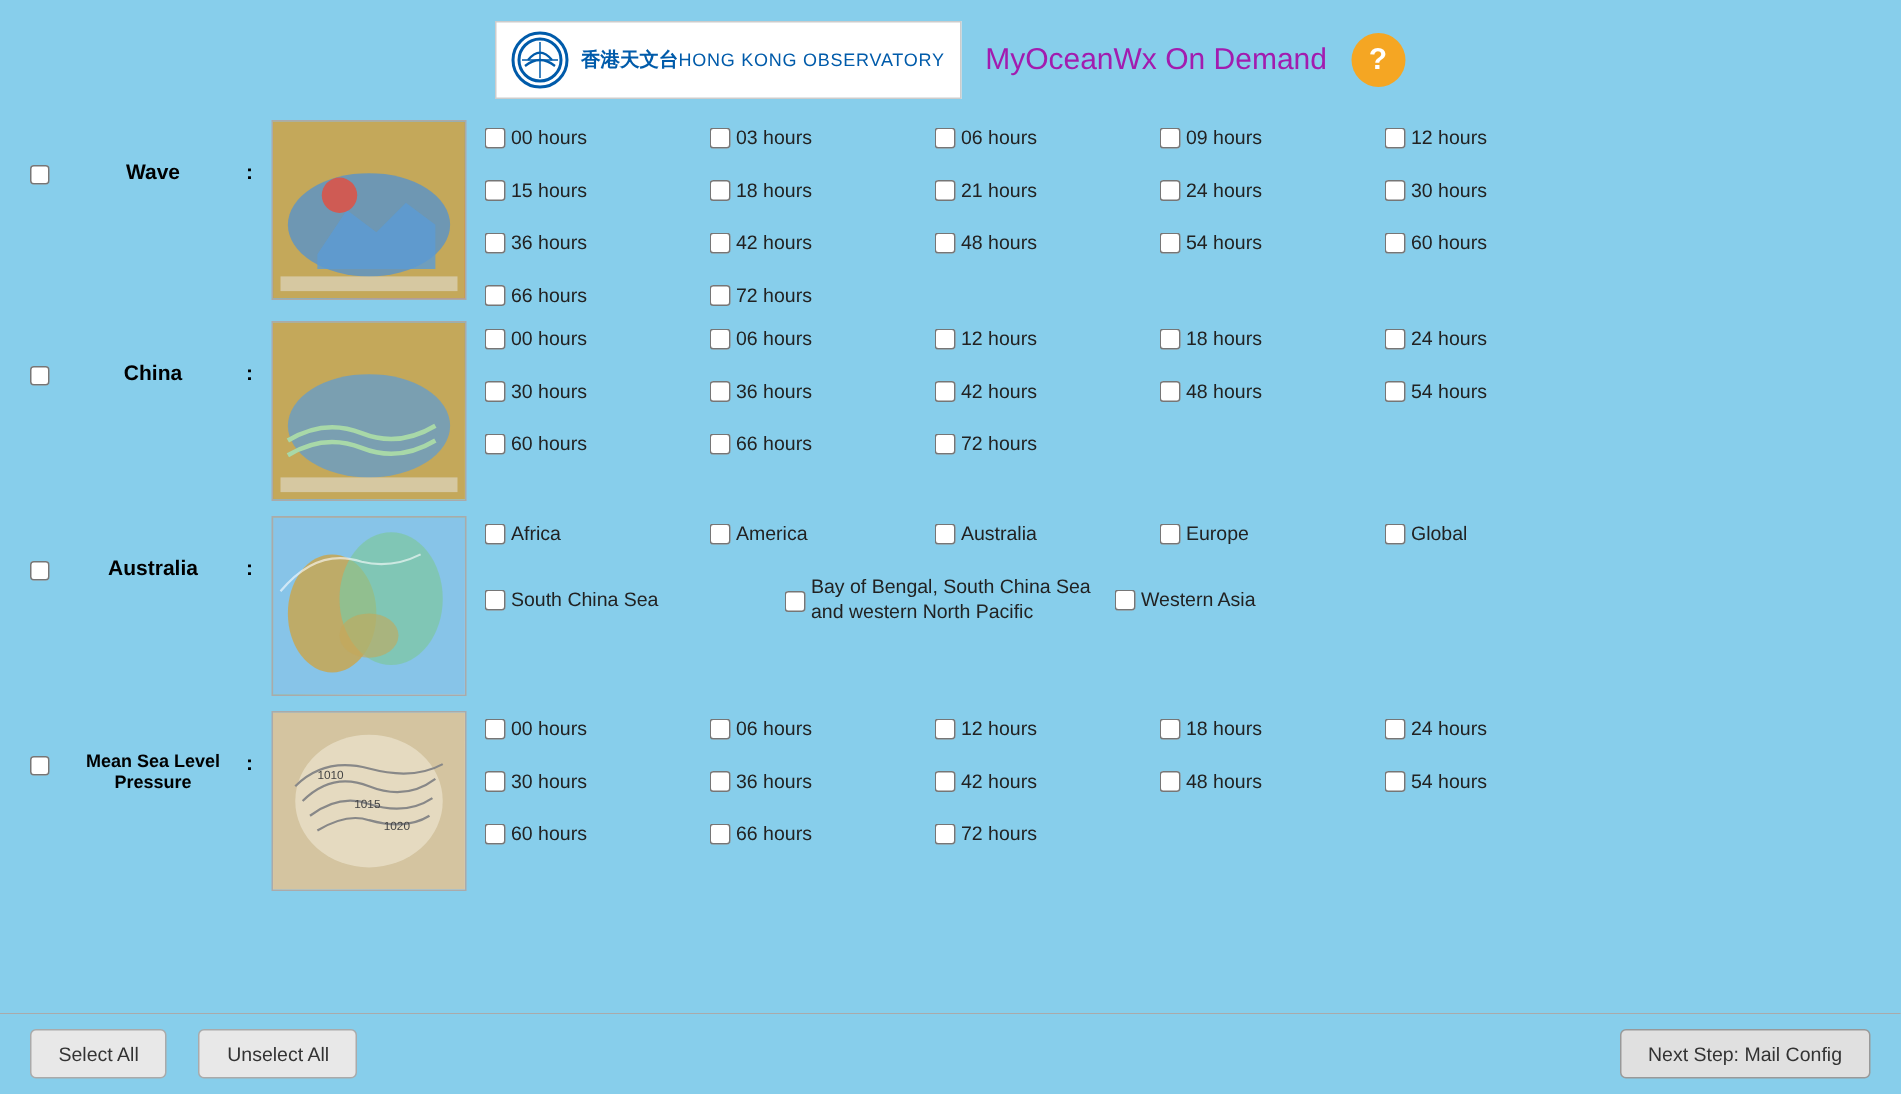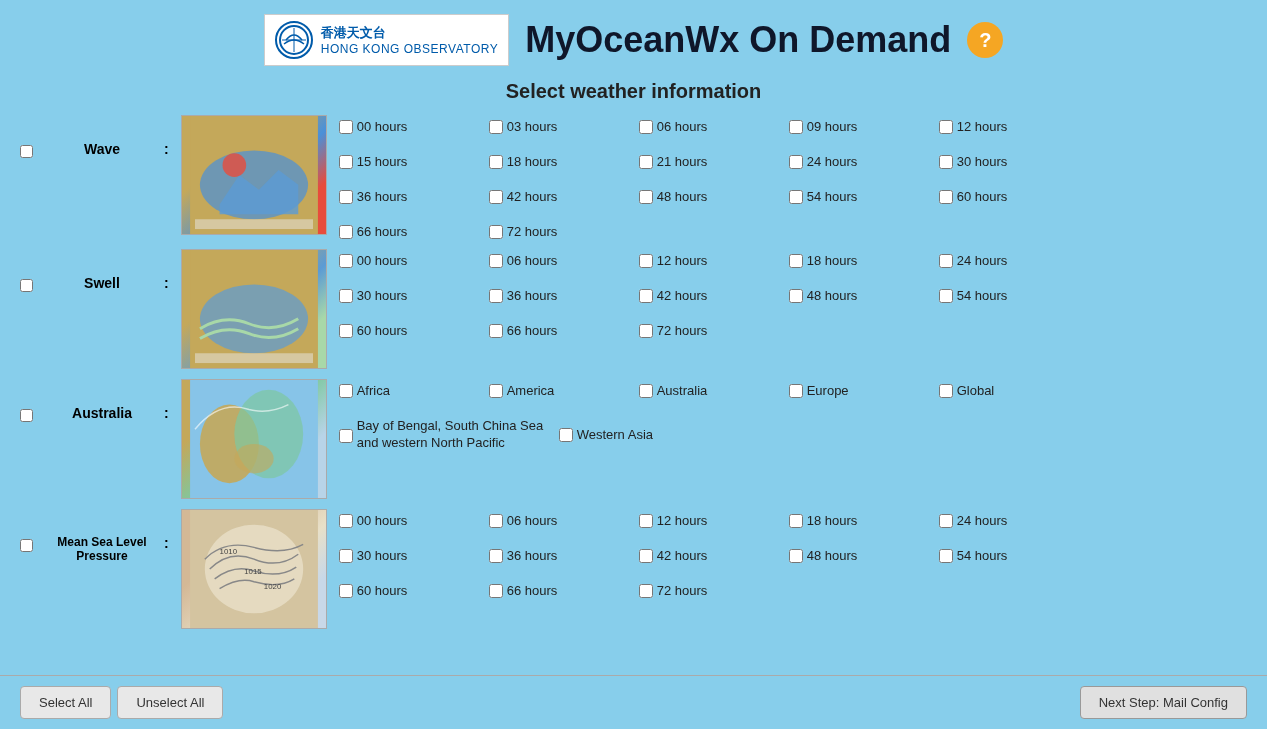--- a/index.html
+++ b/index.html
@@ -31,37 +31,37 @@
       border: 2px solid #005baa;
       display: flex;
       align-items: center;
       justify-content: center;
       color: #005baa;
       font-size: 18px;
       font-weight: bold;
     }
     .logo-text {
       display: flex;
-      flex-direction: column;
-      align-items: flex-start;
+      flex-direction: row;
+      align-items: center;
     }
     .logo-text .zh {
       font-size: 13px;
       color: #005baa;
       font-weight: bold;
     }
     .logo-text .en {
       font-size: 12px;
       color: #005baa;
       letter-spacing: 0.5px;
     }
     .app-title {
-      font-size: 36px;
-      font-weight: bold;
-      color: #0f172a;
+      font-size: 20px;
+      font-weight: normal;
+      color: #a21caf;
     }
     .help-icon {
       width: 36px;
       height: 36px;
       background: #f5a623;
       border-radius: 50%;
       display: flex;
       align-items: center;
       justify-content: center;
       color: white;
@@ -97,21 +97,21 @@
       font-size: 14px;
       margin-top: 26px;
       flex-shrink: 0;
     }
     .row-colon {
       font-weight: bold;
       margin-top: 26px;
       flex-shrink: 0;
     }
     .row-image {
-      width: 146px;
+      width: 130px;
       height: 120px;
       flex-shrink: 0;
       border: 1px solid #aaa;
       background: #ddd;
       overflow: hidden;
     }
     .row-image svg {
       width: 100%;
       height: 100%;
     }
@@ -152,21 +152,21 @@
       right: 0;
       background: #87CEEB;
       padding: 10px 20px;
       display: flex;
       justify-content: space-between;
       align-items: center;
       border-top: 1px solid #aaa;
     }
     .footer-left {
       display: flex;
-      gap: 6px;
+      gap: 21px;
     }
     .btn {
       padding: 8px 18px;
       border: 1px solid #aaa;
       background: #e8e8e8;
       border-radius: 4px;
       cursor: pointer;
       font-size: 13px;
       color: #333;
     }
@@ -218,21 +218,20 @@
       </div>
     </div>
     <span class="app-title">MyOceanWx On Demand</span>
     <div class="help-icon" title="Help">
       <span>?</span>
     </div>
   </div>
 </div>
 
 <div class="main-content">
-  <div class="page-title">Select weather information</div>
 
   <div class="row">
     <div class="row-checkbox">
       <input type="checkbox" style="">
     </div>
     <div class="row-label">Wave</div>
     <div class="row-colon">:</div>
     <div class="row-image wave-img">
       <div class="img-placeholder">
         <svg width="130" height="120" viewBox="0 0 130 120">
@@ -270,21 +269,21 @@
         <label class="checkbox-item"><input type="checkbox" style=""> 66 hours</label>
         <label class="checkbox-item"><input type="checkbox" style=""> 72 hours</label>
       </div>
     </div>
   </div>
 
   <div class="row">
     <div class="row-checkbox">
       <input type="checkbox" style="">
     </div>
-    <div class="row-label">Swell</div>
+    <div class="row-label">China</div>
     <div class="row-colon">:</div>
     <div class="row-image swell-img">
       <div class="img-placeholder">
         <svg width="130" height="120" viewBox="0 0 130 120">
           <rect width="130" height="120" fill="#c4a85a"></rect>
           <ellipse cx="65" cy="70" rx="55" ry="35" fill="#5b9bd5" opacity="0.7"></ellipse>
           <path d="M10,80 Q35,65 60,75 Q85,85 110,70" stroke="#a8d8a8" stroke-width="3" fill="none"></path>
           <path d="M10,90 Q35,75 60,85 Q85,95 110,80" stroke="#a8d8a8" stroke-width="3" fill="none"></path>
           <rect x="5" y="105" width="120" height="10" fill="#e8e8e8" opacity="0.5"></rect>
         </svg>
@@ -332,20 +331,21 @@
     </div>
     <div class="checkboxes-grid">
       <div class="checkbox-row">
         <label class="checkbox-item"><input type="checkbox" style=""> Africa</label>
         <label class="checkbox-item"><input type="checkbox" style=""> America</label>
         <label class="checkbox-item"><input type="checkbox" style=""> Australia</label>
         <label class="checkbox-item"><input type="checkbox" style=""> Europe</label>
         <label class="checkbox-item"><input type="checkbox" style=""> Global</label>
       </div>
       <div class="checkbox-row">
+        <label class="checkbox-item wide"><input type="checkbox" style=""> South China Sea</label>
         <label class="checkbox-item wider" style="width:220px; line-height:1.3;"><input type="checkbox" style="margin-top: 3px; vertical-align: top;"> Bay of Bengal, South China Sea and western North Pacific</label>
         <label class="checkbox-item wide"><input type="checkbox" style=""> Western Asia</label>
       </div>
     </div>
   </div>
 
   <div class="row">
     <div class="row-checkbox">
       <input type="checkbox" style="">
     </div>

